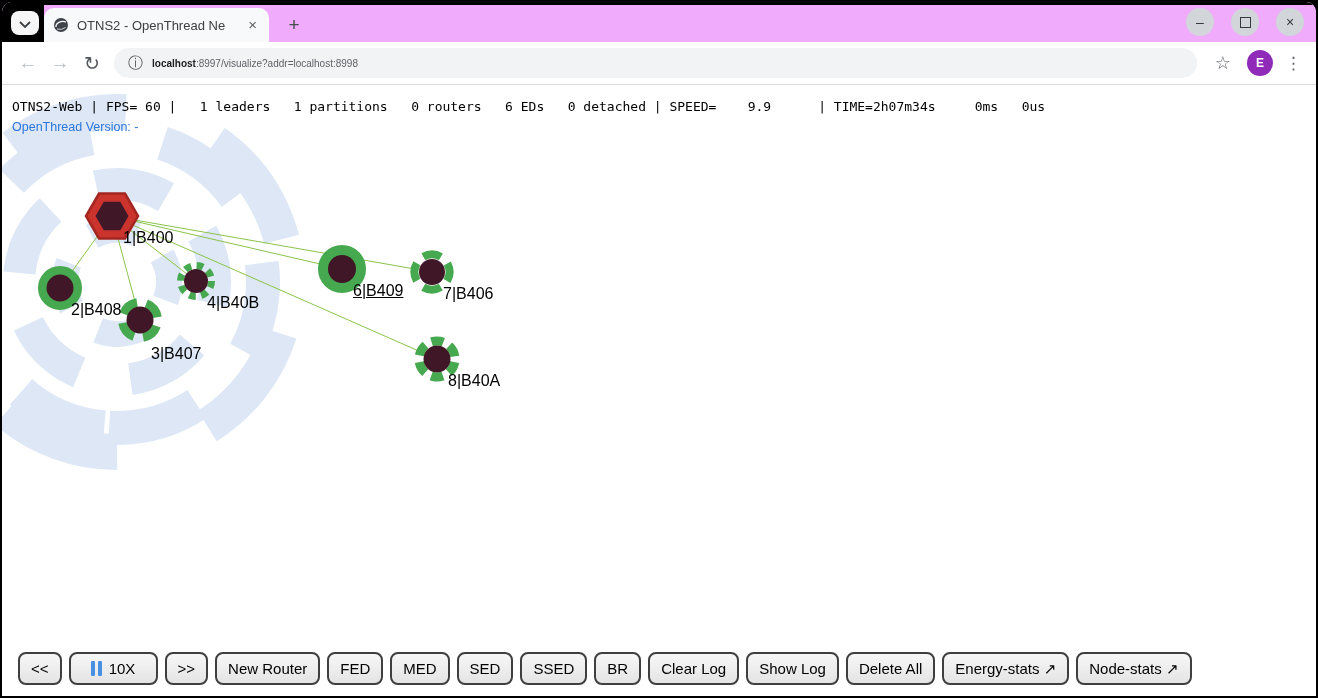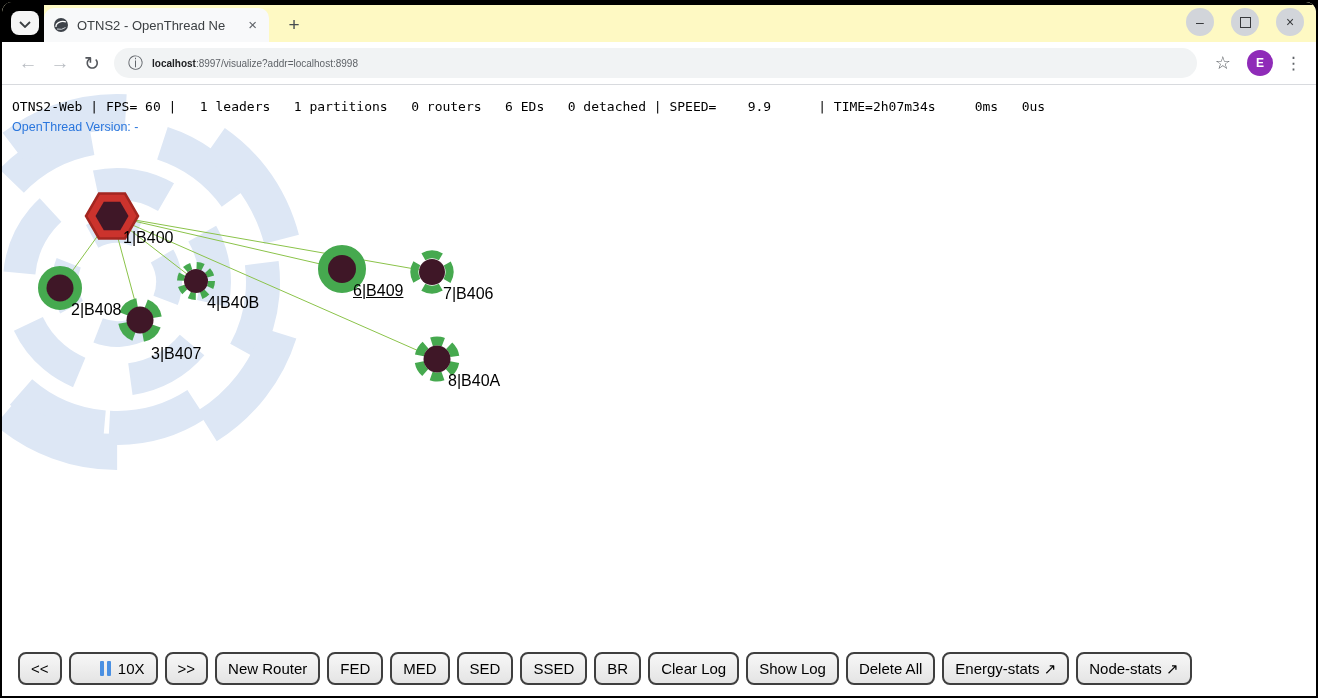--- a/index.html
+++ b/index.html
@@ -1,20 +1,20 @@
 <!DOCTYPE html>
 <html><head>
 <meta charset="utf-8">
 <style>
   html,body{margin:0;padding:0}
   body{width:1318px;height:698px;background:#000;font-family:"Liberation Sans",sans-serif;overflow:hidden;position:relative}
   .window{position:absolute;left:2px;top:2px;right:2px;bottom:2px;background:#fff;border-radius:10px 10px 0 0;overflow:hidden}
 
   
-  .tabstrip{position:relative;height:37px;background:#fef9c3;border-top:3px solid #000}
+  .tabstrip{position:relative;height:37px;background:#f0abfc;border-top:3px solid #000}
   .corner-dark{position:absolute;left:0;top:-3px;width:42px;height:40px;background:#000}
   .tabsearch-btn{position:absolute;left:9px;top:6px;width:28px;height:24px;background:#f6f6f6;border-radius:8px;display:flex;align-items:center;justify-content:center;border:none;cursor:pointer}
   .tab{position:absolute;left:42px;top:3px;width:225px;height:34px;background:#f8f9fa;border-radius:10px 10px 0 0;display:flex;align-items:center;padding:0 9px;box-sizing:border-box;gap:8px}
   .favicon{width:16px;height:16px;flex:0 0 auto}
   .tab-title{flex:1;font-size:13px;color:#3c4043;white-space:nowrap;overflow:hidden}
   .tab-close{font-size:15px;color:#5f6368;line-height:14px;padding:1px 3px;border-radius:50%;cursor:pointer}
   .newtab-btn{position:absolute;left:280px;top:8px;width:24px;height:24px;display:flex;align-items:center;justify-content:center;font-size:19px;color:#474c51;border-radius:50%;cursor:pointer}
   .win-controls{position:absolute;right:12px;top:3px;display:flex;gap:17px}
   .win-btn{width:28px;height:28px;border-radius:50%;background:#d2d5da;display:flex;align-items:center;justify-content:center;font-size:14px;color:#37393c;cursor:pointer}
   .win-btn .maxbox{width:9px;height:9px;border:1.5px solid #37393c}
@@ -36,21 +36,21 @@
   
   .content{position:absolute;top:84px;left:0;right:0;bottom:0;background:#fff}
   #graph-svg{position:absolute;left:0;top:0}
   .statusline{position:absolute;left:10px;top:13px;font-family:"DejaVu Sans Mono",monospace;font-size:13px;font-weight:normal;color:#000;white-space:pre;z-index:3}
   .versionline{position:absolute;left:10px;top:34px;font-size:12.5px;color:#2a76dd;z-index:3}
   .node-label{position:absolute;font-size:16px;color:#000;white-space:nowrap;z-index:2}
 
   
   .toolbar{position:absolute;left:16px;bottom:11px;display:flex;gap:7px;z-index:4}
   .btn{height:33px;box-sizing:border-box;border:2px solid #3f3f3f;border-radius:8px;background:linear-gradient(#f7f7f7,#e4e4e4);padding:0 11px;font-family:"Liberation Sans",sans-serif;font-size:15px;color:#000;display:flex;align-items:center;gap:7px;cursor:pointer}
-  .btn-speed{min-width:89px;justify-content:flex-end}
+  .btn-speed{min-width:89px;justify-content:center}
   .pause-icon{display:inline-flex;gap:3px}
   .pause-icon span{display:block;width:4px;height:15px;background:#4a90e2;border-radius:1px}
 </style>
 </head>
 <body>
 
 <div class="window">
 
   <div class="tabstrip">
     <div class="corner-dark"></div>

